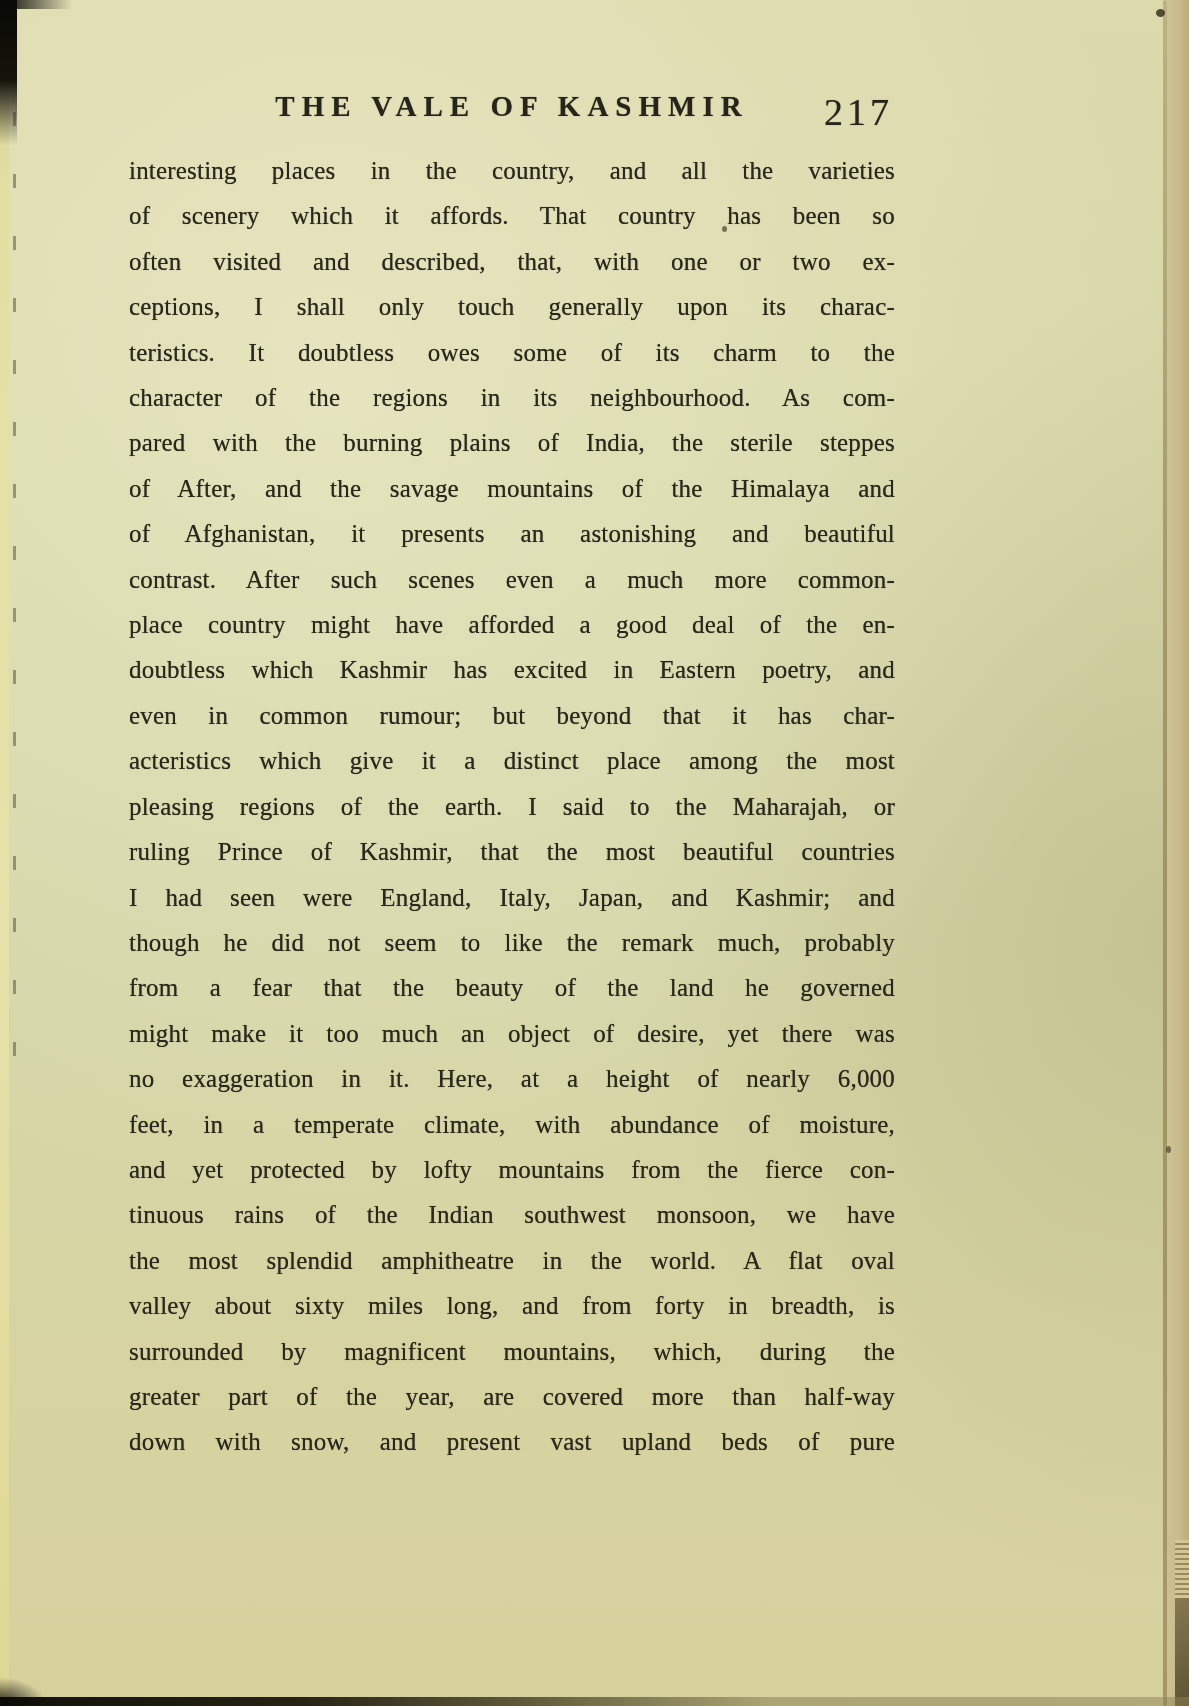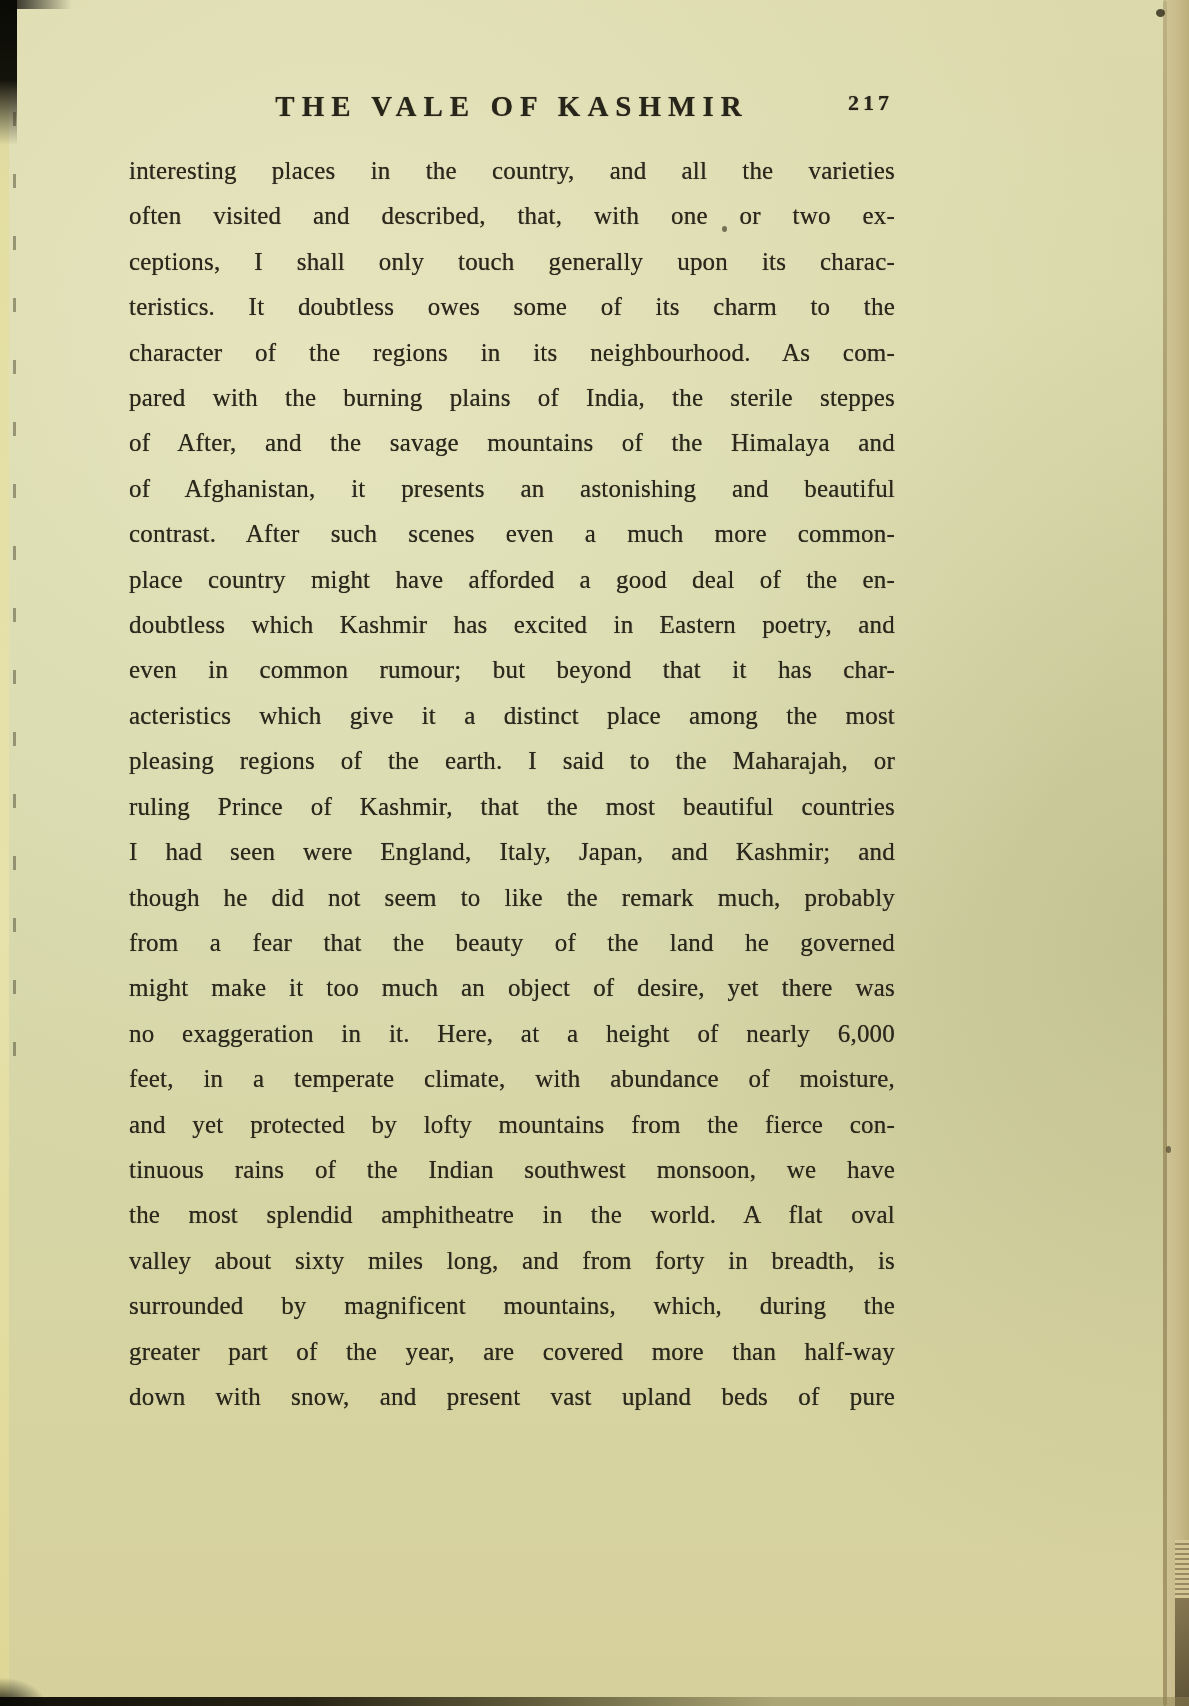--- a/index.html
+++ b/index.html
@@ -48,21 +48,21 @@
   
   .running-head { position:absolute; left:129px; top:90px; width:766px; height:36px; }
   .head-title {
     position:absolute; left:0; right:0; text-align:center;
     font-size:29px; font-weight:700; letter-spacing:7px;
     color:#27251a; text-shadow:0 0 1px rgba(35,32,20,.55);
     white-space:nowrap;
   }
   .page-number {
     position:absolute; right:2px; top:0;
-    font-size:22px; font-weight:700; letter-spacing:4px;
+    font-size:38px; font-weight:400; letter-spacing:4px;
     color:#27251a; text-shadow:0 0 1px rgba(35,32,20,.55);
   }
   .text-block {
     position:absolute; left:129px; top:148px; width:766px;
     font-size:25px; line-height:45.4px;
     color:#2a281c;
     text-shadow:0 0 0.7px rgba(35,32,20,.7);
     letter-spacing:0.2px;
   }
   .line { text-align:justify; text-align-last:justify; white-space:normal; }
@@ -72,20 +72,21 @@
 
 <div class="page">
 
   <div class="running-head">
     <div class="head-title">THE VALE OF KASHMIR</div>
     <div class="page-number">217</div>
   </div>
 
   <div class="text-block">
       <div class="line">interesting places in the country, and all the varieties</div>
+      <div class="line">of scenery which it affords. That country has been so</div>
       <div class="line">often visited and described, that, with one or two ex-</div>
       <div class="line">ceptions, I shall only touch generally upon its charac-</div>
       <div class="line">teristics. It doubtless owes some of its charm to the</div>
       <div class="line">character of the regions in its neighbourhood. As com-</div>
       <div class="line">pared with the burning plains of India, the sterile steppes</div>
       <div class="line">of After, and the savage mountains of the Himalaya and</div>
       <div class="line">of Afghanistan, it presents an astonishing and beautiful</div>
       <div class="line">contrast. After such scenes even a much more common-</div>
       <div class="line">place country might have afforded a good deal of the en-</div>
       <div class="line">doubtless which Kashmir has excited in Eastern poetry, and</div>

